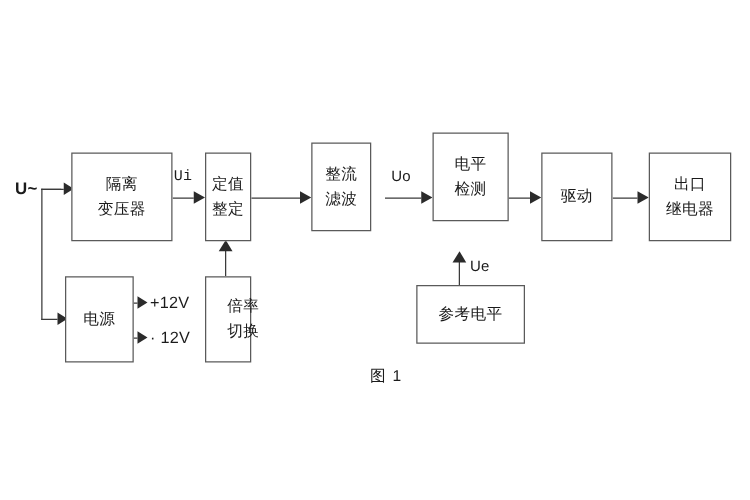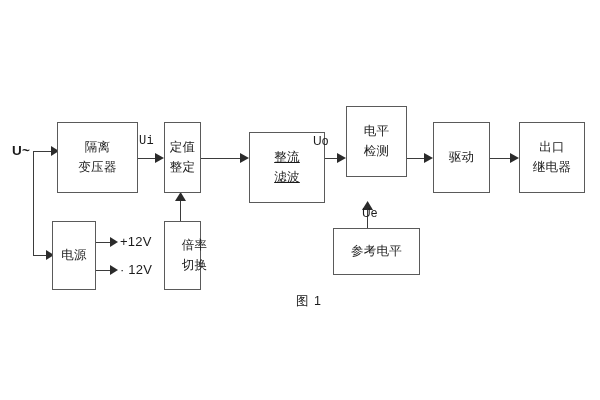--- a/index.html
+++ b/index.html
@@ -104,54 +104,54 @@
   <div class="blk" style="left:57px; top:122px; width:81px; height:71px;">
     <span class="ln">隔离</span>
     <span class="ln">变压器</span>
   </div>
 
   <div class="blk" style="left:164px; top:122px; width:37px; height:71px;">
     <span class="ln">定值</span>
     <span class="ln">整定</span>
   </div>
 
-  <div class="blk" style="left:249px; top:132px; width:76px; height:71px;text-decoration:underline;">
+  <div class="blk" style="left:249px; top:114px; width:48px; height:71px;">
     <span class="ln">整流</span>
     <span class="ln">滤波</span>
   </div>
 
   <div class="blk" style="left:346px; top:106px; width:61px; height:71px;">
     <span class="ln">电平</span>
     <span class="ln">检测</span>
   </div>
 
   <div class="blk" style="left:433px; top:122px; width:57px; height:71px;">
     <span class="ln">驱动</span>
   </div>
 
   <div class="blk" style="left:519px; top:122px; width:66px; height:71px;">
     <span class="ln">出口</span>
     <span class="ln">继电器</span>
   </div>
 
-  <div class="blk" style="left:52px; top:221px; width:44px; height:69px;">
+  <div class="blk" style="left:52px; top:221px; width:55px; height:69px;">
     <span class="ln">电源</span>
   </div>
 
   <div class="blk" style="left:164px; top:221px; width:37px; height:69px;padding-left:24px;">
     <span class="ln">倍率</span>
     <span class="ln">切换</span>
   </div>
 
   <div class="blk" style="left:333px; top:228px; width:87px; height:47px;">
     <span class="ln">参考电平</span>
   </div>
 
   <div class="lbl" style="left:139px; top:134px;font-family:Liberation Mono, monospace;">Ui</div>
   <div class="lbl" style="left:313px; top:134px;">Uo</div>
-  <div class="lbl" style="left:362px; top:206px;">Ue</div>
+  <div class="lbl" style="left:376px; top:206px;">Ue</div>
 
   <div class="lbl" style="left:120px; top:234px; font-size:13px;">+12V</div>
   <div class="lbl" style="left:120px; top:262px; font-size:13px;">· 12V</div>
 
   <div class="caption" style="left:296px; top:293px;">图 1</div>
 
 </div>
 
 </body></html>

